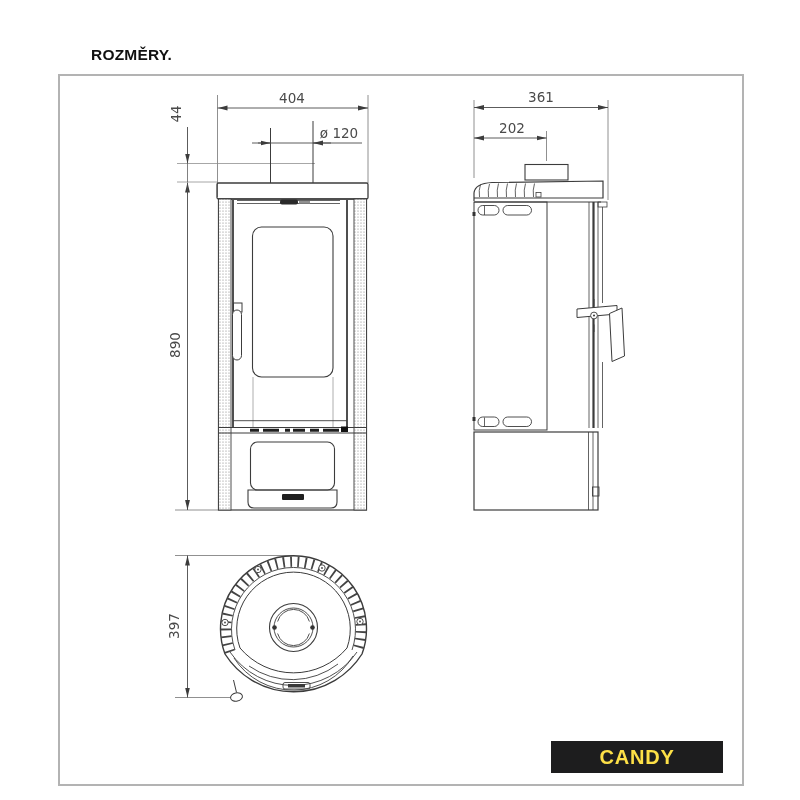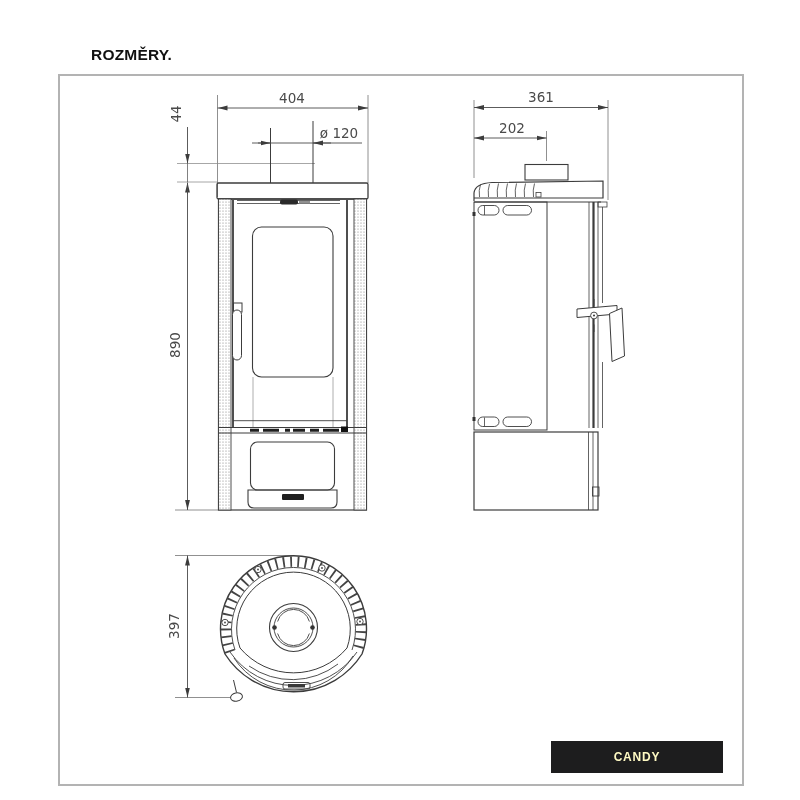--- a/index.html
+++ b/index.html
@@ -7,21 +7,21 @@
         font-family:"Liberation Sans",sans-serif;}
   .brand-band{position:absolute;left:70px;top:4px;width:657px;height:35px;background:#818489;}
   .logo-svg{position:absolute;left:8px;top:1px;height:33px;width:210px;}
   .section-title{position:absolute;left:55px;top:46px;font-size:15.5px;font-weight:bold;
                  color:#111;letter-spacing:.2px;margin-left:36px;}
   .drawing-frame{position:absolute;left:58px;top:74px;width:686px;height:712px;
                  border:2px solid #b3b3b3;box-sizing:border-box;}
   .drawing{position:absolute;left:58px;top:74px;width:686px;height:712px;}
   .model-label-box{position:absolute;left:551px;top:741px;width:172px;height:32px;
                    background:#1d1d1e;display:flex;align-items:center;justify-content:center;}
-  .model-label-box span{color:#fef9c3;font-weight:bold;font-size:12px;letter-spacing:.8px;}
+  .model-label-box span{color:#fde047;font-weight:bold;font-size:20px;letter-spacing:.8px;}
   svg text.dim{font-family:"DejaVu Sans",sans-serif;font-size:13.5px;fill:#4a4a4a;}
 </style>
 </head>
 <body>
 
 <div class="page">
 
 
   <div class="section-title">ROZMĚRY.</div>
 

